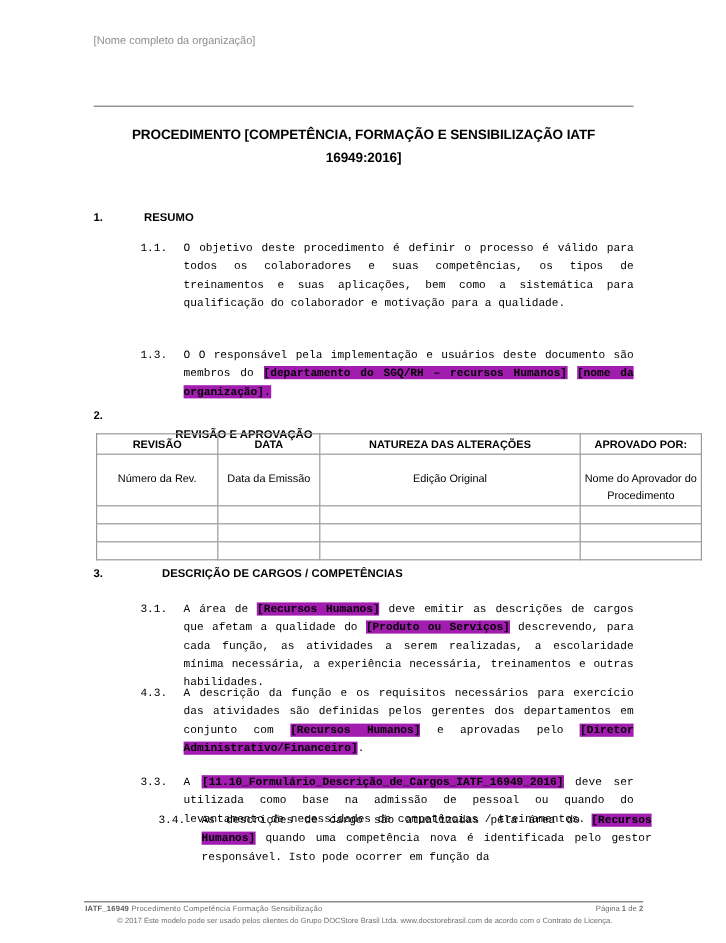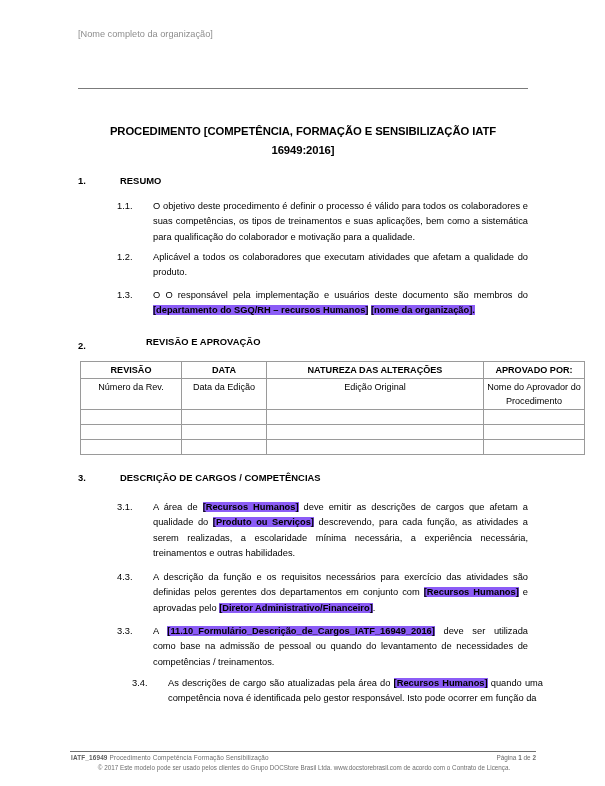--- a/index.html
+++ b/index.html
@@ -56,21 +56,21 @@
     font-weight: bold;
     font-size: 10.6px;
     letter-spacing: 0.1px;
     line-height: 14px;
   }
   .title-main {
     color: #000000;
     font-weight: bold;
     font-size: 11.3px;
     line-height: 19px;
-    margin-top: 23px;
+    margin-top: 5px;
     letter-spacing: -0.1px;
   }
 
   
   .sec-head {
     position: absolute;
     font-weight: bold;
     font-size: 9.4px;
     letter-spacing: 0.05px;
     white-space: nowrap;
@@ -80,31 +80,32 @@
     position: absolute;
     font-weight: bold;
     font-size: 9.4px;
   }
 
   .para {
     position: absolute;
     font-size: 9.3px;
     line-height: 15.3px;
     text-align: justify;
+    font-family: Liberation Mono, monospace;
   }
   .para .pnum {
     position: absolute;
     left: -36px;
     top: 0;
     width: 30px;
     text-align: left;
     font-size: 9.3px;
   }
   .hl {
-    background: #8b5cf6;
+    background: #a21caf;
     font-weight: bold;
   }
 
   
   .rev-table {
     position: absolute;
     left: 80px;
     top: 361px;
     width: 448px;
     border-collapse: collapse;
@@ -118,21 +119,21 @@
     vertical-align: top;
     line-height: 14.2px;
     font-weight: normal;
   }
   .rev-table thead th {
     font-weight: bold;
     height: 16px;
     vertical-align: middle;
     font-size: 9.1px;
   }
-  .rev-table tbody tr.data td { height: 29px; padding-top: 1px; }
+  .rev-table tbody tr.data td { height: 29px; padding-top: 13px; }
   .rev-table tbody tr.empty td { height: 14px; }
   .col1 { width: 100px; }
   .col2 { width: 84px; }
   .col3 { width: 216px; }
   .col4 { width: 100px; }
 
   
   .footer-rule {
     position: absolute;
     left: 70px;
@@ -188,44 +189,41 @@
     </div>
   </div>
 
   <div class="sec-num" style="left:78px; top:175px;">1.</div>
   <div class="sec-head" style="left:97px; top:175px;">RESUMO</div>
 
   <div class="para" style="left:153px; top:199px; width:375px;">
     <span class="pnum">1.1.</span><span>O objetivo deste procedimento é definir o processo é válido para todos os colaboradores e suas competências, os tipos de  treinamentos e suas aplicações, bem como a sistemática para qualificação do colaborador e  motivação para a qualidade.</span>
   </div>
 
-  <div class="para" style="left:153px; top:250px; width:375px;">
-    <span class="pnum">1.2.</span><span>Aplicável a todos os colaboradores que executam atividades que afetam a qualidade do produto.</span>
-  </div>
 
   <div class="para" style="left:153px; top:288px; width:375px;">
     <span class="pnum">1.3.</span><span>O O responsável pela implementação e usuários deste documento são membros do </span><span class="hl">[departamento do SGQ/RH – recursos Humanos]</span><span> </span><span class="hl">[nome da organização].</span>
   </div>
 
   <div class="sec-num" style="left:78px; top:340px;">2.</div>
-  <div class="sec-head" style="left:97px; top:336px;padding-left:26px;">REVISÃO E APROVAÇÃO</div>
+  <div class="sec-head" style="left:97px; top:356px;padding-left:26px;">REVISÃO E APROVAÇÃO</div>
 
   <table class="rev-table">
     <thead>
       <tr>
         <th class="col1">REVISÃO</th>
         <th class="col2">DATA</th>
         <th class="col3">NATUREZA DAS ALTERAÇÕES</th>
         <th class="col4">APROVADO POR:</th>
       </tr>
     </thead>
     <tbody>
       <tr class="data">
         <td>Número da Rev.</td>
-        <td>Data da Edição</td>
+        <td>Data da Emissão</td>
         <td>Edição Original</td>
         <td>Nome do Aprovador do Procedimento</td>
       </tr>
       <tr class="empty">
         <td></td>
         <td></td>
         <td></td>
         <td></td>
       </tr>
       <tr class="empty">
@@ -237,31 +235,31 @@
       <tr class="empty">
         <td></td>
         <td></td>
         <td></td>
         <td></td>
       </tr>
     </tbody>
   </table>
 
   <div class="sec-num" style="left:78px; top:472px;">3.</div>
-  <div class="sec-head" style="left:97px; top:472px;text-align:right;">DESCRIÇÃO DE CARGOS / COMPETÊNCIAS</div>
+  <div class="sec-head" style="left:112px; top:472px;text-align:right;">DESCRIÇÃO DE CARGOS / COMPETÊNCIAS</div>
 
   <div class="para" style="left:153px; top:500px; width:375px;">
     <span class="pnum">3.1.</span><span>A área de </span><span class="hl">[Recursos Humanos]</span><span> deve emitir as descrições de cargos que afetam a qualidade do </span><span class="hl">[Produto ou Serviços]</span><span>  descrevendo, para cada função, as atividades a serem realizadas, a escolaridade mínima necessária, a   experiência necessária, treinamentos e outras habilidades.</span>
   </div>
 
   <div class="para" style="left:153px; top:570px; width:375px;">
     <span class="pnum">4.3.</span><span>A descrição da função e os requisitos necessários para exercício das atividades são definidas pelos gerentes   dos departamentos em conjunto com </span><span class="hl">[Recursos Humanos]</span><span> e aprovadas pelo </span><span class="hl">[Diretor Administrativo/Financeiro]</span><span>.</span>
   </div>
 
-  <div class="para" style="left:153px; top:624px; width:375px;">
+  <div class="para" style="left:153px; top:644px; width:375px;">
     <span class="pnum">3.3.</span><span>A </span><span class="hl">[11.10_Formulário_Descrição_de_Cargos_IATF_16949_2016]</span><span> deve ser utilizada como base na admissão de pessoal ou quando do levantamento de  necessidades de competências / treinamentos.</span>
   </div>
 
   <div class="para" style="left:168px; top:676px; width:375px;">
     <span class="pnum">3.4.</span><span>As descrições de cargo são atualizadas pela área do </span><span class="hl">[Recursos Humanos]</span><span> quando uma competência nova é identificada pelo  gestor responsável. Isto pode ocorrer em função da</span>
   </div>
 
   <div class="footer-rule"></div>
   <div class="footer-left"><span class="fbold">IATF_16949</span><span> Procedimento  Competência  Formação  Sensibilização</span></div>
   <div class="footer-right"><span>Página </span><span class="fbold">1</span><span> de </span><span class="fbold">2</span></div>

